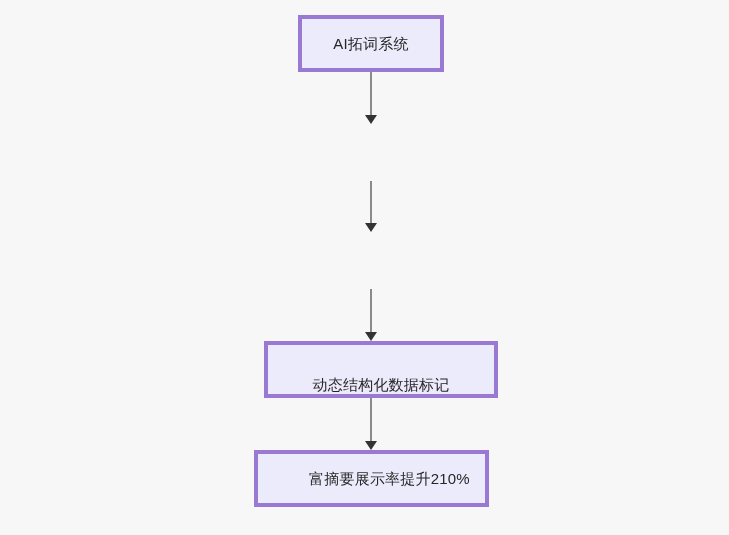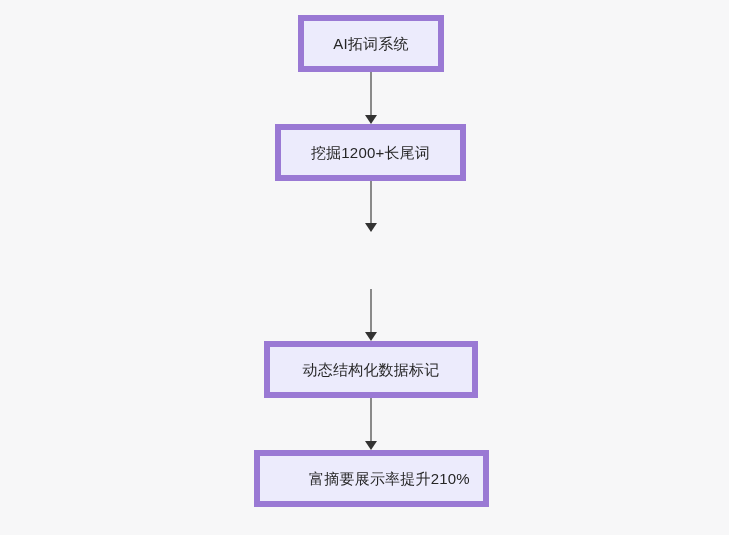--- a/index.html
+++ b/index.html
@@ -15,21 +15,21 @@
   }
   #flowchart-canvas {
     position: relative;
     width: 729px;
     height: 535px;
   }
   .node {
     position: absolute;
     box-sizing: border-box;
     background: #ecebfc;
-    border: 6px solid #3b82f6;
+    border: 4px solid #3b82f6;
     display: flex;
     align-items: center;
     justify-content: center;
     border-radius: 0;
   }
   .node-label {
     font-size: 15px;
     line-height: 1.2;
     color: #262626;
     white-space: nowrap;
@@ -63,36 +63,33 @@
 
   <div class="node" id="node-1" style="left: 298px; top: 15px; width: 146px; height: 57px; background: rgb(236, 235, 252); border-color: rgb(154, 121, 212); color: rgb(38, 38, 38);">
     <span class="node-label">AI拓词系统</span>
   </div>
 
   <div class="connector" id="edge-1-2" style="left: 365px; top: 72px; height: 52px;">
     <div class="line" style="height: 44px; background: rgb(138, 138, 138);"></div>
     <div class="head" style="top: 43px; border-top-color: rgb(51, 51, 51);"></div>
   </div>
 
-  <div class="node" id="node-2" style="left: 275px; top: 124px; width: 191px; height: 57px; background: rgb(236, 235, 252); border-color: rgb(154, 121, 212); color: rgb(38, 38, 38);">
-    <span class="node-label">挖掘1200+长尾词</span>
-  </div>
 
   <div class="connector" id="edge-2-3" style="left: 365px; top: 181px; height: 51px;">
     <div class="line" style="height: 43px; background: rgb(138, 138, 138);"></div>
     <div class="head" style="top: 42px; border-top-color: rgb(51, 51, 51);"></div>
   </div>
 
 
   <div class="connector" id="edge-3-4" style="left: 365px; top: 289px; height: 52px;">
     <div class="line" style="height: 44px; background: rgb(138, 138, 138);"></div>
     <div class="head" style="top: 43px; border-top-color: rgb(51, 51, 51);"></div>
   </div>
 
-  <div class="node" id="node-4" style="left: 264px; top: 341px; width: 214px; height: 57px; background: rgb(236, 235, 252); border-color: rgb(154, 121, 212); color: rgb(38, 38, 38);">
+  <div class="node" id="node-4" style="left: 264px; top: 341px; width: 234px; height: 57px; background: rgb(236, 235, 252); border-color: rgb(154, 121, 212); color: rgb(38, 38, 38); align-items: flex-end;">
     <span class="node-label">动态结构化数据标记</span>
   </div>
 
   <div class="connector" id="edge-4-5" style="left: 365px; top: 398px; height: 52px;">
     <div class="line" style="height: 44px; background: rgb(138, 138, 138);"></div>
     <div class="head" style="top: 43px; border-top-color: rgb(51, 51, 51);"></div>
   </div>
 
   <div class="node" id="node-5" style="left: 254px; top: 450px; width: 235px; height: 57px; background: rgb(236, 235, 252); border-color: rgb(154, 121, 212); color: rgb(38, 38, 38); padding-left: 36px;">
     <span class="node-label">富摘要展示率提升210%</span>

